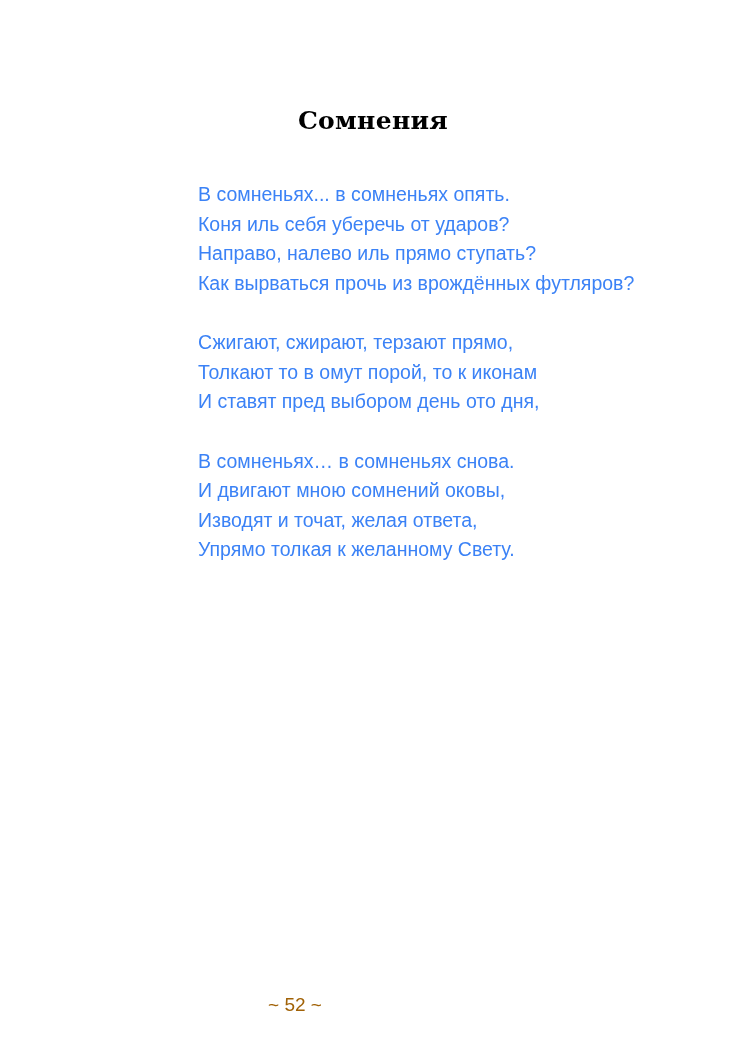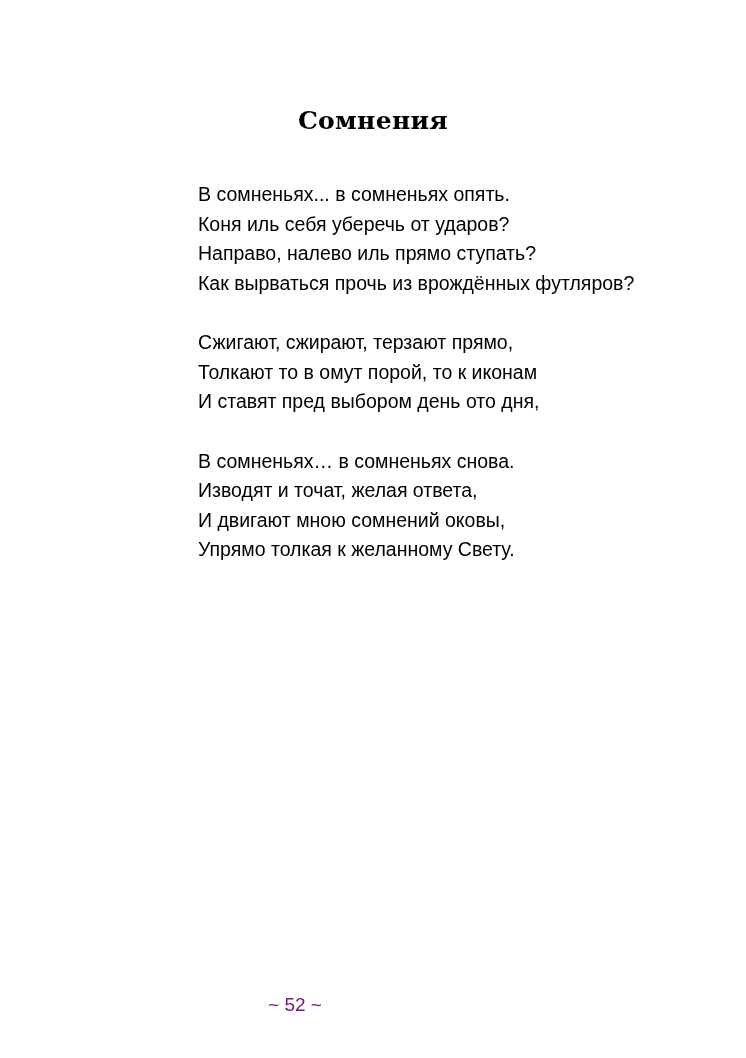--- a/index.html
+++ b/index.html
@@ -32,39 +32,39 @@
       font-size: 25px;
       letter-spacing: 0.3px;
       color: #000000;
     }
     .poem {
       position: absolute;
       left: 198px;
       top: 180px;
       font-family: "Liberation Sans", sans-serif;
       font-size: 19.5px;
-      color: #000000;
+      color: #3b82f6;
     }
     .stanza {
       margin: 0 0 30px 0;
     }
     .line {
       height: 29.5px;
       line-height: 29.5px;
       white-space: nowrap;
     }
     .page-number {
       position: absolute;
       left: 0;
       width: 590px;
       top: 994px;
       text-align: center;
       font-family: "Liberation Sans", sans-serif;
       font-size: 19px;
-      color: #701a75;
+      color: #a16207;
     }
   </style>
 </head>
 <body>
 
 <div class="page">
   <div class="title">Сомнения</div>
 
   <div class="poem">
     <div class="stanza">
@@ -73,20 +73,20 @@
       <div class="line">Направо, налево иль прямо ступать?</div>
       <div class="line">Как вырваться прочь из врождённых футляров?</div>
     </div>
     <div class="stanza">
       <div class="line">Сжигают, сжирают, терзают прямо,</div>
       <div class="line">Толкают то в омут порой, то к иконам</div>
       <div class="line">И ставят пред выбором день ото дня,</div>
     </div>
     <div class="stanza">
       <div class="line">В сомненьях… в сомненьях снова.</div>
+      <div class="line">И двигают мною сомнений оковы,</div>
       <div class="line">Изводят и точат, желая ответа,</div>
-      <div class="line">И двигают мною сомнений оковы,</div>
       <div class="line">Упрямо толкая к желанному Свету.</div>
     </div>
   </div>
 
   <div class="page-number">~ 52 ~</div>
 </div>
 
 </body></html>

